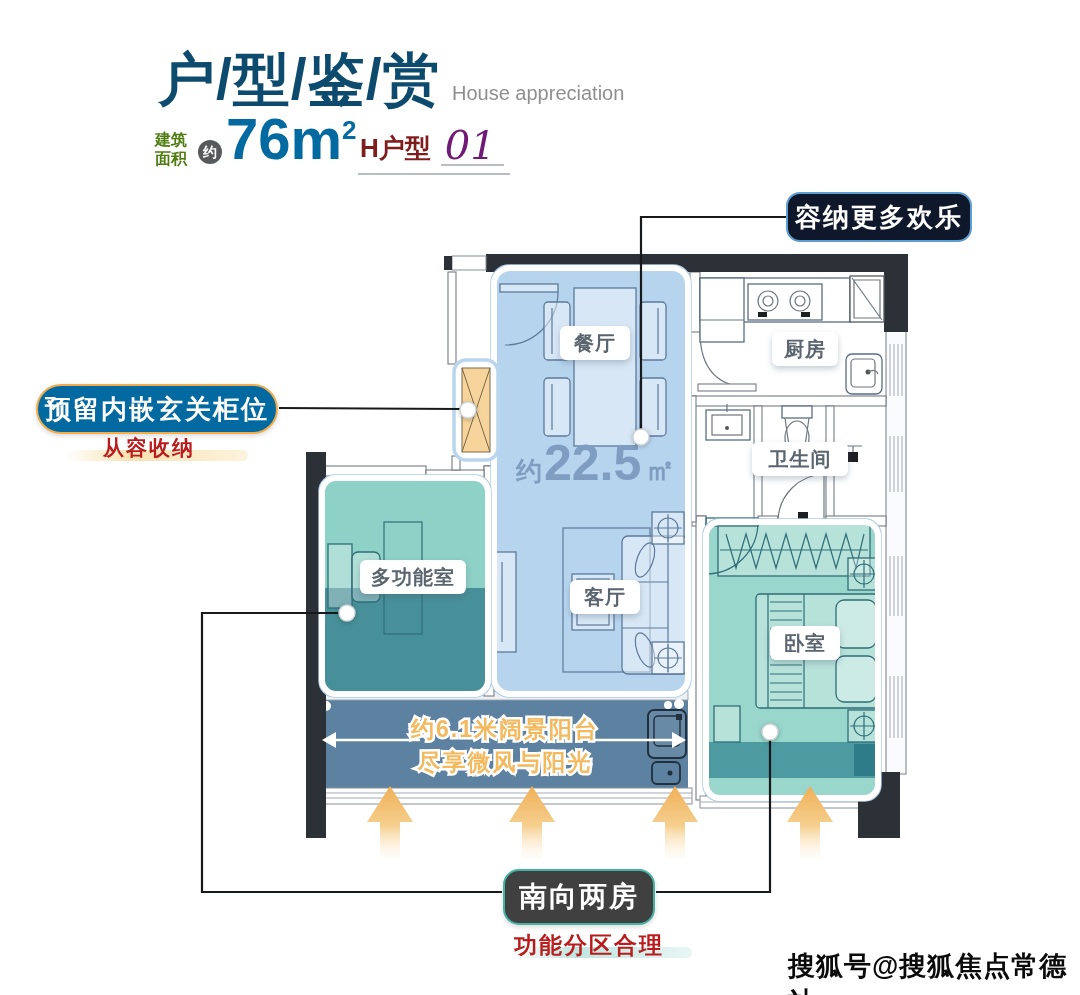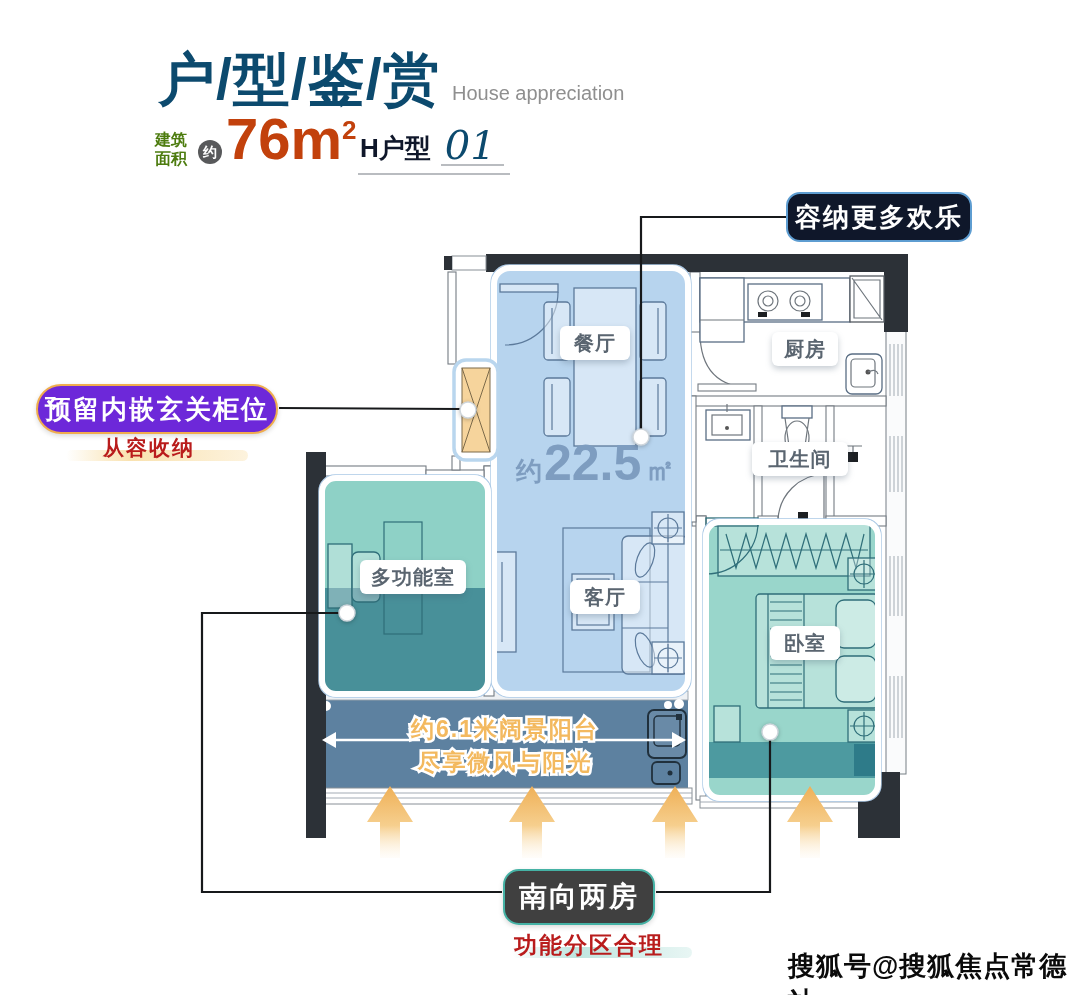--- a/index.html
+++ b/index.html
@@ -8,34 +8,34 @@
     font-family:"Liberation Sans", sans-serif;overflow:hidden;
   }
   .abs{position:absolute;}
 
   
   .title-cn{left:158px;top:42px;font-size:57px;font-weight:800;color:#0c4a6e;letter-spacing:1px;}
   .title-en{left:452px;top:82px;font-size:20px;color:#8f8f8f;font-weight:400;}
   .area-label{left:155px;top:131px;font-size:16px;font-weight:700;color:#4d7c0f;line-height:1.18;}
   .approx-badge{left:198px;top:140px;width:24px;height:24px;background:#58595b;color:#fff;
     border-radius:50%;font-size:14px;text-align:center;line-height:24px;font-weight:700;}
-  .area-value{left:226px;top:110px;font-size:58px;font-weight:800;color:#c2410c;line-height:1;}
+  .area-value{left:226px;top:110px;font-size:58px;font-weight:800;color:#0369a1;line-height:1;}
   .area-value sup{font-size:26px;font-weight:800;}
   .unit-type{left:358px;top:128px;border-bottom:2px solid #b9bcc0;padding:0 6px 7px 2px;
     display:flex;align-items:flex-end;gap:10px;}
-  .unit-label{font-size:26px;color:#0f172a;font-weight:600;}
-  .unit-num{font-family:"DejaVu Serif", serif;font-style:italic;font-size:40px;color:#0c4a6e;
+  .unit-label{font-size:26px;color:#7f1d1d;font-weight:600;}
+  .unit-num{font-family:"DejaVu Serif", serif;font-style:italic;font-size:40px;color:#701a75;
     line-height:.85;border-bottom:2px solid #b9bcc0;padding:0 8px 2px 4px;}
 
   
   .badge{position:absolute;color:#fff;font-weight:800;text-align:center;letter-spacing:2px;z-index:6;}
   .badge-blue{left:786px;top:192px;width:182px;height:46px;line-height:46px;font-size:26px;
     background:#0f172a;border:2px solid #5e9dd1;border-radius:14px;}
   .badge-orange{left:36px;top:384px;width:238px;height:46px;line-height:46px;font-size:26px;
-    background:#6d28d9;border:2px solid #f0ad4e;border-radius:25px;box-shadow:0 2px 5px rgba(0,0,0,.15);}
+    background:#0369a1;border:2px solid #f0ad4e;border-radius:25px;box-shadow:0 2px 5px rgba(0,0,0,.15);}
   .badge-teal{left:503px;top:869px;width:148px;height:52px;line-height:52px;font-size:28px;
     background:#404040;border:2px solid #45b2a5;border-radius:16px;box-shadow:0 2px 5px rgba(0,0,0,.15);}
   .caption{position:absolute;font-weight:700;color:#b91c1c;z-index:5;}
   .caption-left{left:103px;top:434px;font-size:21px;letter-spacing:2px;}
   .caption-bottom{left:514px;top:930px;font-size:23px;letter-spacing:2px;}
   .swoosh{position:absolute;height:11px;border-radius:6px;z-index:4;}
   .swoosh-left{left:66px;top:450px;width:182px;
     background:linear-gradient(90deg, rgba(250,228,186,0) 0%, #f9e2b0 35%, #fdf3de 100%);}
   .swoosh-bottom{left:512px;top:947px;width:180px;
     background:linear-gradient(90deg, rgba(191,229,223,0) 0%, #bfe5df 35%, #e8f6f4 100%);}

